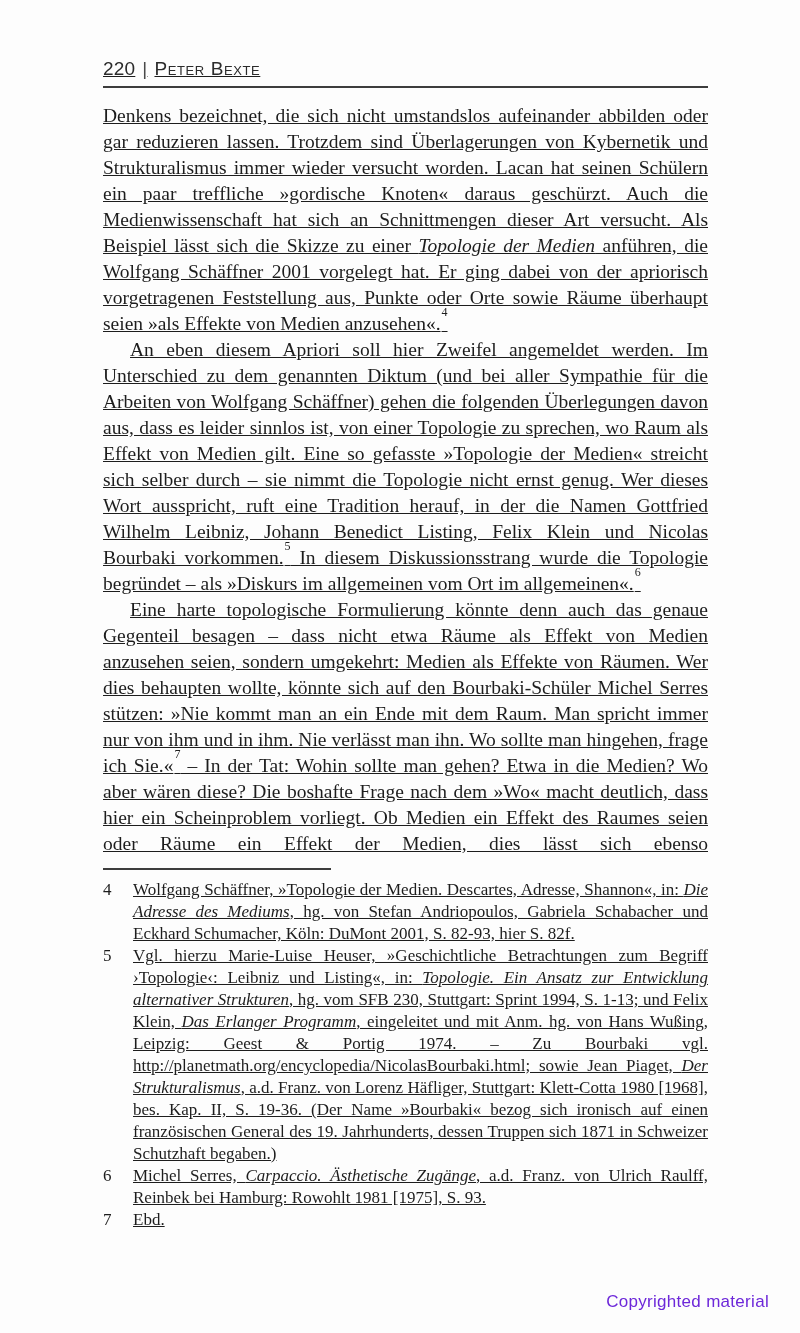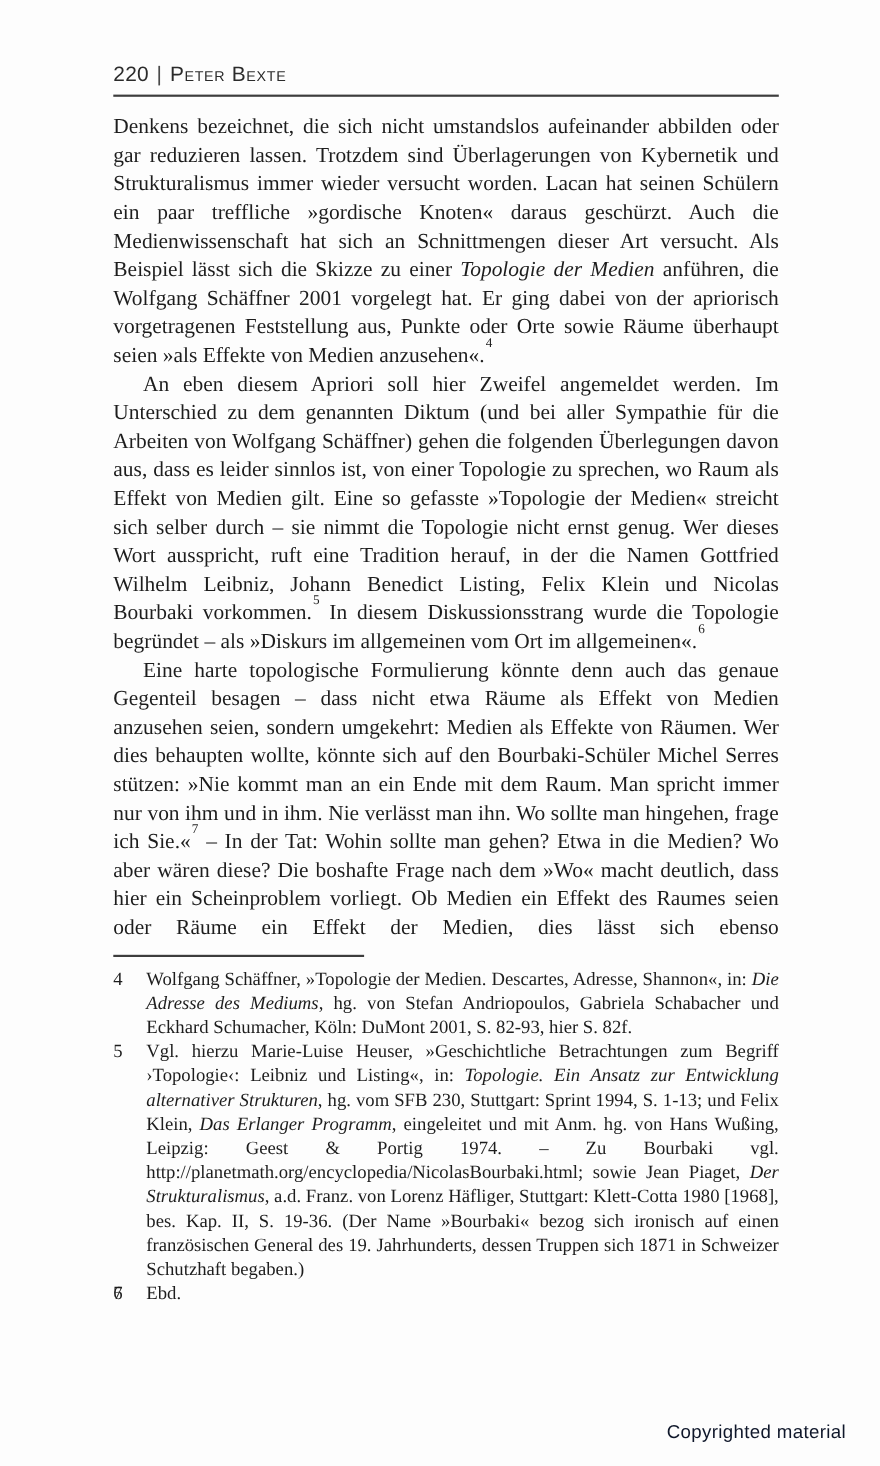--- a/index.html
+++ b/index.html
@@ -10,20 +10,21 @@
   .page {
     position: relative;
     width: 800px;
     height: 1333px;
     box-sizing: border-box;
     background: #fdfdfd;
     padding: 58px 92px 0 103px;
     font-family: "Liberation Serif", "DejaVu Serif", serif;
     color: #1d1d1d;
     overflow: hidden;
+    text-decoration: underline;
   }
   
   .running-header {
     font-family: "Liberation Sans", "DejaVu Sans", sans-serif;
     font-size: 19px;
     line-height: 22px;
     color: #2b2b2b;
     letter-spacing: 0.2px;
     padding-bottom: 6px;
     border-bottom: 2px solid #3d3d3d;
@@ -77,21 +78,21 @@
     left: 0;
     top: 0;
   }
   
   .watermark {
     position: absolute;
     top: 1292px;
     right: 31px;
     font-family: "Liberation Sans", "DejaVu Sans", sans-serif;
     font-size: 17px;
-    color: #0f172a;
+    color: #6d28d9;
     letter-spacing: 0.3px;
   }
 </style>
 </head>
 <body>
 
 <div class="page">
 
   <div class="running-header">
     <span>220</span><span class="hdr-sep">|</span><span class="author">Peter Bexte</span>
@@ -101,20 +102,20 @@
       <p><span>Denkens bezeichnet, die sich nicht umstandslos aufeinander abbilden oder gar reduzieren lassen. Trotzdem sind Überlagerungen von Kybernetik und Strukturalismus immer wieder versucht worden. Lacan hat seinen Schülern ein paar treffliche »gordische Knoten« daraus geschürzt. Auch die Medienwissenschaft hat sich an Schnittmengen dieser Art versucht. Als Beispiel lässt sich die Skizze zu einer </span><span class="it">Topologie der Medien</span><span> anführen, die Wolfgang Schäffner 2001 vorgelegt hat. Er ging dabei von der apriorisch vorgetragenen Feststellung aus, Punkte oder Orte sowie Räume überhaupt seien »als Effekte von Medien anzusehen«.</span><sup class="fnref">4</sup></p>
       <p class="indent"><span>An eben diesem Apriori soll hier Zweifel angemeldet werden. Im Unterschied zu dem genannten Diktum (und bei aller Sympathie für die Arbeiten von Wolfgang Schäffner) gehen die folgenden Überlegungen davon aus, dass es leider sinnlos ist, von einer Topologie zu sprechen, wo Raum als Effekt von Medien gilt. Eine so gefasste »Topologie der Medien« streicht sich selber durch – sie nimmt die Topologie nicht ernst genug. Wer dieses Wort ausspricht, ruft eine Tradition herauf, in der die Namen Gottfried Wilhelm Leibniz, Johann Benedict Listing, Felix Klein und Nicolas Bourbaki vorkommen.</span><sup class="fnref">5</sup><span> In diesem Diskussionsstrang wurde die Topologie begründet – als »Diskurs im allgemeinen vom Ort im allgemeinen«.</span><sup class="fnref">6</sup></p>
       <p class="indent cont"><span>Eine harte topologische Formulierung könnte denn auch das genaue Gegenteil besagen – dass nicht etwa Räume als Effekt von Medien anzusehen seien, sondern umgekehrt: Medien als Effekte von Räumen. Wer dies behaupten wollte, könnte sich auf den Bourbaki-Schüler Michel Serres stützen: »Nie kommt man an ein Ende mit dem Raum. Man spricht immer nur von ihm und in ihm. Nie verlässt man ihn. Wo sollte man hingehen, frage ich Sie.«</span><sup class="fnref">7</sup><span> – In der Tat: Wohin sollte man gehen? Etwa in die Medien? Wo aber wären diese? Die boshafte Frage nach dem »Wo« macht deutlich, dass hier ein Scheinproblem vorliegt. Ob Medien ein Effekt des Raumes seien oder Räume ein Effekt der Medien, dies lässt sich ebenso</span></p>
     </div>
 
   <div class="footnotes">
     <div class="fn-rule"></div>
     <div>
         <div class="footnote"><span class="fn-num">4</span><span><span>Wolfgang Schäffner, »Topologie der Medien. Descartes, Adresse, Shannon«, in: </span><span class="it">Die Adresse des Mediums</span><span>, hg. von Stefan Andriopoulos, Gabriela Schabacher und Eckhard Schumacher, Köln: DuMont 2001, S. 82-93, hier S. 82f.</span></span></div>
         <div class="footnote"><span class="fn-num">5</span><span><span>Vgl. hierzu Marie-Luise Heuser, »Geschichtliche Betrachtungen zum Begriff ›Topologie‹: Leibniz und Listing«, in: </span><span class="it">Topologie. Ein Ansatz zur Entwicklung alternativer Strukturen</span><span>, hg. vom SFB 230, Stuttgart: Sprint 1994, S. 1-13; und Felix Klein, </span><span class="it">Das Erlanger Programm</span><span>, eingeleitet und mit Anm. hg. von Hans Wußing, Leipzig: Geest &amp; Portig 1974. – Zu Bourbaki vgl. http://planetmath.org/encyclopedia/NicolasBourbaki.html; sowie Jean Piaget, </span><span class="it">Der Strukturalismus</span><span>, a.d. Franz. von Lorenz Häfliger, Stuttgart: Klett-Cotta 1980 [1968], bes. Kap. II, S. 19-36. (Der Name »Bourbaki« bezog sich ironisch auf einen französischen General des 19. Jahrhunderts, dessen Truppen sich 1871 in Schweizer Schutzhaft begaben.)</span></span></div>
-        <div class="footnote"><span class="fn-num">6</span></div>
+        <div class="footnote"><span class="fn-num">6</span><span><span>Michel Serres, </span><span class="it">Carpaccio. Ästhetische Zugänge</span><span>, a.d. Franz. von Ulrich Raulff, Reinbek bei Hamburg: Rowohlt 1981 [1975], S. 93.</span></span></div>
         <div class="footnote"><span class="fn-num">7</span><span><span>Ebd.</span></span></div>
       </div>
   </div>
 
   <div class="watermark">Copyrighted material</div>
 
 </div>
 
 </body></html>

